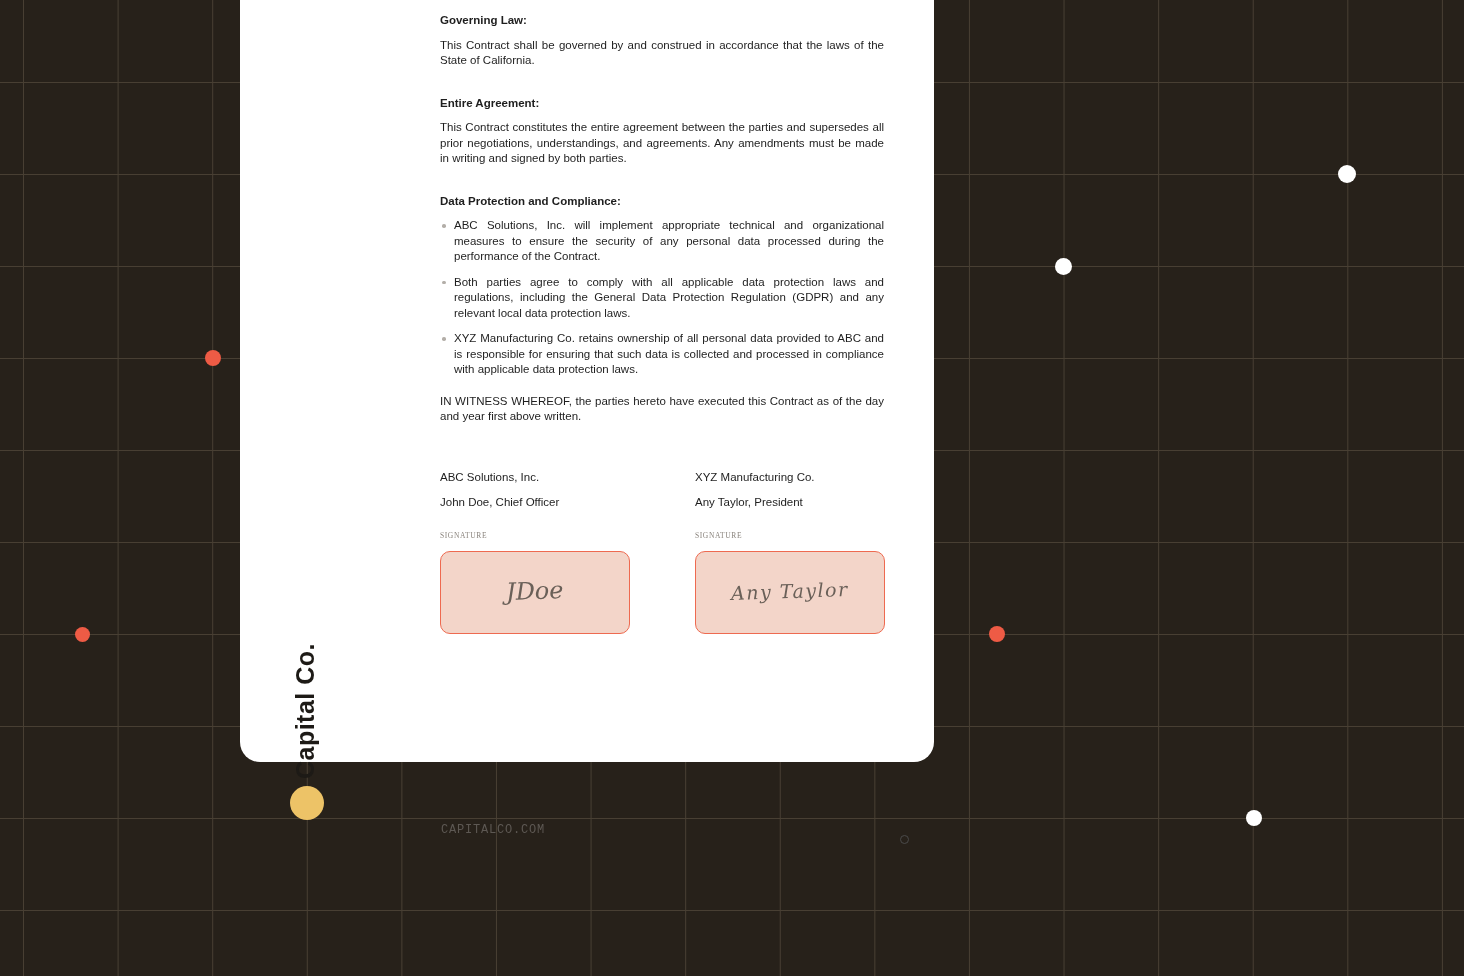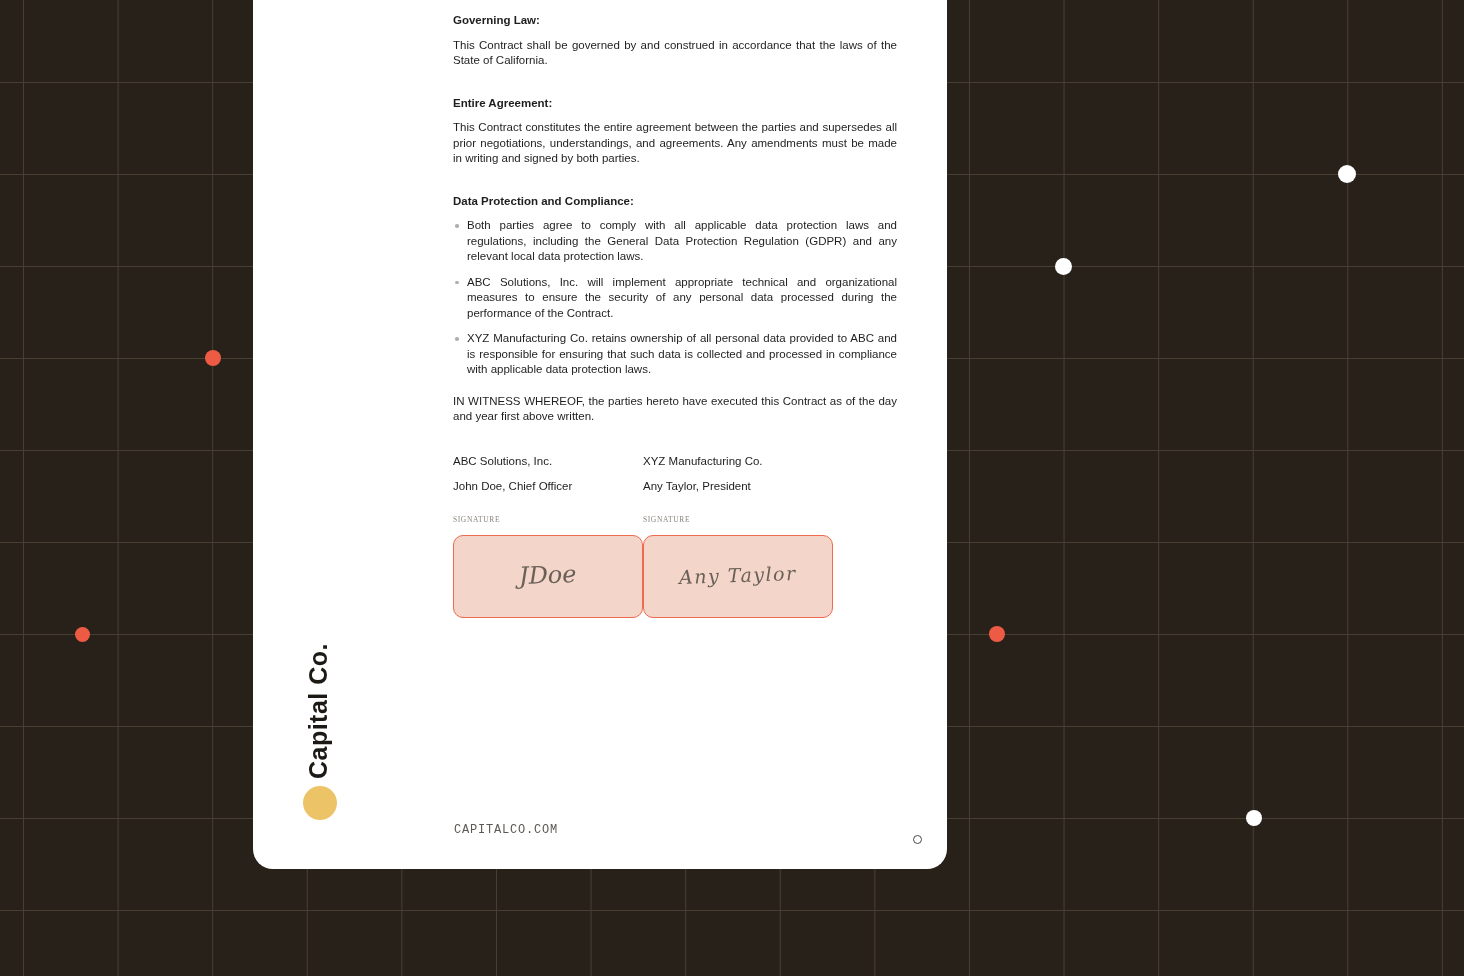--- a/index.html
+++ b/index.html
@@ -21,43 +21,43 @@
     background-image:
       linear-gradient(to right, var(--grid) 1px, transparent 1px),
       linear-gradient(to bottom, var(--grid) 1px, transparent 1px);
     background-size: 94.6px 92px;
     background-position: 23px 82px;
     position:relative;
   }
   .dot{ position:absolute; border-radius:50%; }
 
   .page{
-    position:absolute; left:253px; top:0; width:694px; height:869px;
+    position:absolute; left:240px; top:0; width:694px; height:762px;
     background:#ffffff; border-radius:0 0 20px 20px;
   }
   .page-content{
     position:absolute; left:0; top:0; width:100%; height:100%;
     padding:13px 50px 0 200px; color:var(--ink);
     font-size:11.5px; line-height:15.5px;
   }
   .section{ margin-bottom:27px; }
   .section h3{ font-size:11.5px; line-height:15.5px; font-weight:bold; margin:0 0 9px 0; }
   .section p, .para{ margin:0; text-align:justify; }
   ul.bullets{ list-style:none; margin:0; }
   ul.bullets li{
     position:relative; padding-left:14px; margin-bottom:10px; text-align:justify;
   }
   ul.bullets li:last-child{ margin-bottom:16px; }
   .bullet-mark{
     position:absolute; left:2px; top:6px; width:3.5px; height:3.5px;
     border-radius:50%; background:#b3aea8;
   }
-  .witness{ margin-top:10px; margin-bottom:29px; text-align:justify; }
+  .witness{ margin-top:10px; margin-bottom:45px; text-align:justify; }
 
-  .signatories{ display:flex; }
+  .signatories{ display:flex; gap:65px; }
   .sig-col{ width:190px; }
   .sig-col .company{ margin-bottom:10px; }
   .sig-col .officer{ margin-bottom:20px; }
   .sig-label{
     display:block; font-family:Liberation Serif, serif;
     font-size:7.5px; line-height:9px; letter-spacing:0.6px;
     color:var(--label-gray); margin-bottom:11px;
   }
   .sig-box{
     width:190px; height:83px; background:var(--sig-fill);
@@ -117,25 +117,25 @@
     <div class="section">
       <h3>Entire Agreement:</h3>
       <p class="para">This Contract constitutes the entire agreement between the parties and supersedes all prior negotiations, understandings, and agreements. Any amendments must be made in writing and signed by both parties.</p>
     </div>
 
     <div class="section" style="margin-bottom:0;">
       <h3>Data Protection and Compliance:</h3>
       <ul class="bullets">
         <li>
           <span class="bullet-mark"></span>
-          <span>Both parties agree to comply with all applicable data protection laws and regulations, including the General Data Protection Regulation (GDPR) and any relevant local data protection laws.</span>
+          <span>ABC Solutions, Inc. will implement appropriate technical and organizational measures to ensure the security of any personal data processed during the performance of the Contract.</span>
         </li>
         <li>
           <span class="bullet-mark"></span>
-          <span>ABC Solutions, Inc. will implement appropriate technical and organizational measures to ensure the security of any personal data processed during the performance of the Contract.</span>
+          <span>Both parties agree to comply with all applicable data protection laws and regulations, including the General Data Protection Regulation (GDPR) and any relevant local data protection laws.</span>
         </li>
         <li>
           <span class="bullet-mark"></span>
           <span>XYZ Manufacturing Co. retains ownership of all personal data provided to ABC and is responsible for ensuring that such data is collected and processed in compliance with applicable data protection laws.</span>
         </li>
       </ul>
     </div>
 
     <p class="witness">IN WITNESS WHEREOF, the parties hereto have executed this Contract as of the day and year first above written.</p>
 

